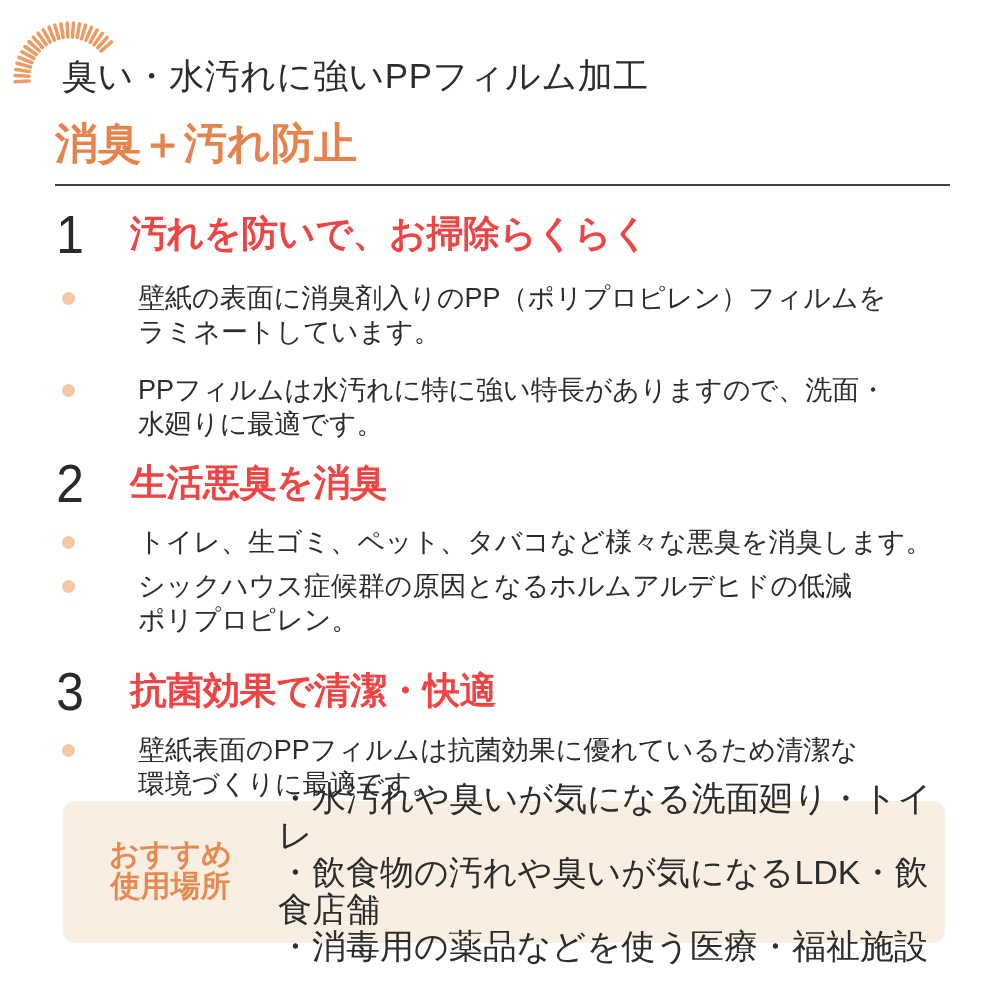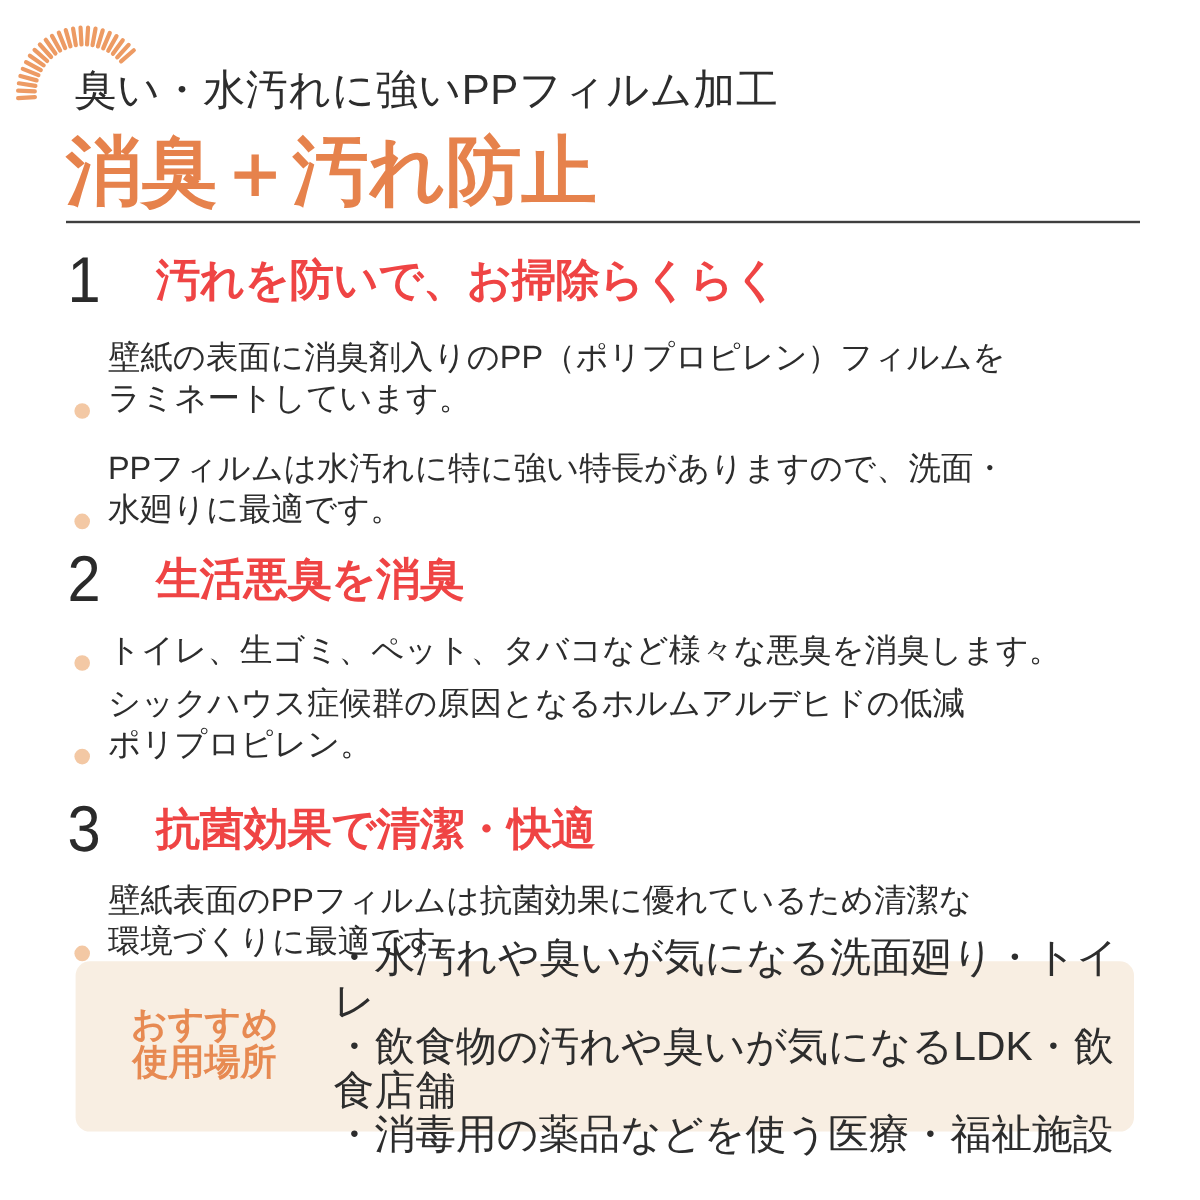--- a/index.html
+++ b/index.html
@@ -16,21 +16,21 @@
   .sunburst{position:absolute;left:0;top:0;width:140px;height:140px;}
   .sunburst line{stroke:#ed9b64;stroke-width:3.5;stroke-linecap:round;}
   .header{padding-top:56px;padding-left:55px;position:relative;}
   .subtitle{
     margin-left:7px;
     font-size:35px;line-height:40px;font-weight:500;
     letter-spacing:0.5px;color:#2d2d2d;
   }
   .page-title{
     margin-top:12px;
-    font-size:63px;line-height:70px;font-weight:700;
+    font-size:43px;line-height:70px;font-weight:700;
     color:#e6824c;letter-spacing:0px;
   }
   .divider{
     margin:6px 50px 0 55px;
     border:none;border-top:2px solid #3f3f3f;height:0;
   }
   
   .content{padding-left:55px;padding-right:60px;}
   .section-heading{
     display:flex;align-items:center;gap:13px;
@@ -42,21 +42,21 @@
   .section-number{
     font-size:54px;line-height:52px;font-weight:300;
     color:#2a2a2a;transform:scaleX(.92);
   }
   .section-title{
     font-size:37px;line-height:40px;font-weight:700;
     letter-spacing:-0.5px;color:#ef4444;margin-left:32px;
   }
   .bullets{margin-top:21px;}
   .s2 .bullets,.s3 .bullets{margin-top:16px;}
-  .bullet{display:flex;align-items:flex-end;}
+  .bullet{display:flex;align-items:flex-start;gap:48px;}
   .bullet + .bullet{margin-top:24px;}
   .s2 .bullet + .bullet{margin-top:10px;}
   .bullet-dot{
     flex:0 0 13px;width:13px;height:13px;border-radius:50%;
     background:#f3c8a4;margin-left:7px;margin-top:11px;margin-right:15px;
   }
   .bullet-text{
     font-size:27px;line-height:34px;letter-spacing:0px;
     white-space:pre-line;color:#2d2d2d;
   }

